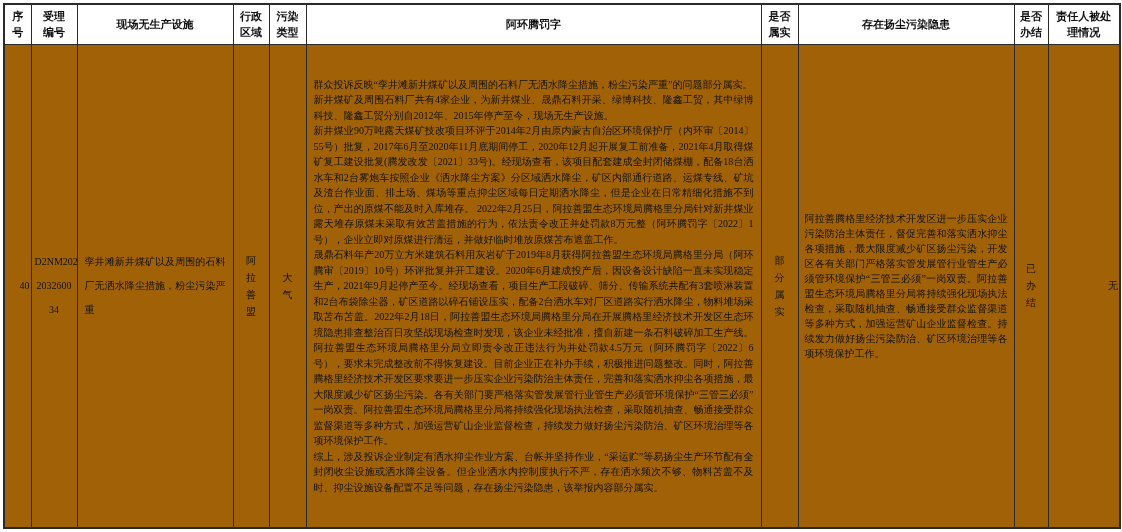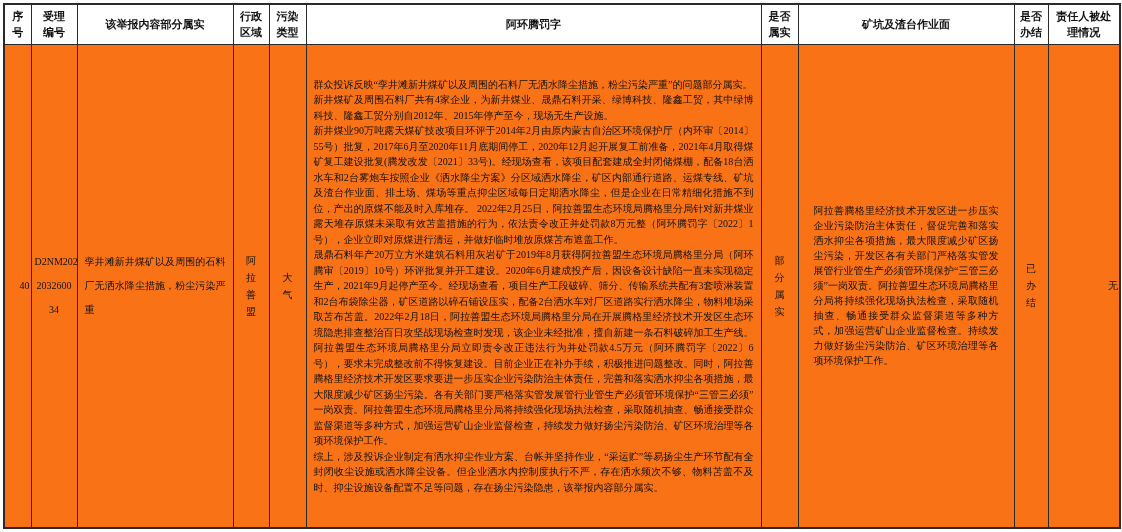--- a/index.html
+++ b/index.html
@@ -27,34 +27,34 @@
   th.hdr {
     font-size:11px;
     font-weight:bold;
     text-align:center;
     vertical-align:middle;
     white-space:pre-line;
     line-height:1.5;
     padding:1px 2px;
     background:#ffffff;
   }
-  td { vertical-align:middle; font-size:10px; background:#f97316; }
+  td { vertical-align:middle; font-size:10px; background:#a16207; }
   td.center { text-align:right; }
   td.pre { white-space:pre-line; }
   td.case-number { text-align:center; line-height:24px; padding:0 3px;margin-top:20px; }
   td.problem { padding:0 7px; line-height:24px; text-align:justify;font-family:Liberation Serif, serif; }
   td.vertical { text-align:center; line-height:17px; }
   td.investigation {
     padding:6px 7px;
     line-height:15.5px;
     text-align:justify;
     white-space:pre-line;
   }
   td.rectification {
-    padding:6px 15px;
+    padding:6px 6px;
     line-height:15px;
     text-align:justify;
   }
 </style>
 </head>
 <body>
 
 <div class="sheet">
   <table class="report">
     <colgroup>
@@ -68,29 +68,29 @@
       <col style="width:216px">
       <col style="width:34px">
       <col style="width:72px">
     </colgroup>
     <thead>
       <tr>
         <th class="hdr">序
 号</th>
         <th class="hdr">受理
 编号</th>
-        <th class="hdr">该举报内容部分属实</th>
+        <th class="hdr">现场无生产设施</th>
         <th class="hdr">行政
 区域</th>
         <th class="hdr">污染
 类型</th>
         <th class="hdr">阿环腾罚字</th>
         <th class="hdr">是否
 属实</th>
-        <th class="hdr">矿坑及渣台作业面</th>
+        <th class="hdr">存在扬尘污染隐患</th>
         <th class="hdr">是否
 办结</th>
         <th class="hdr">责任人被处
 理情况</th>
       </tr>
     </thead>
     <tbody>
       <tr>
         <td class="center">40</td>
         <td class="case-number pre">D2NM202

